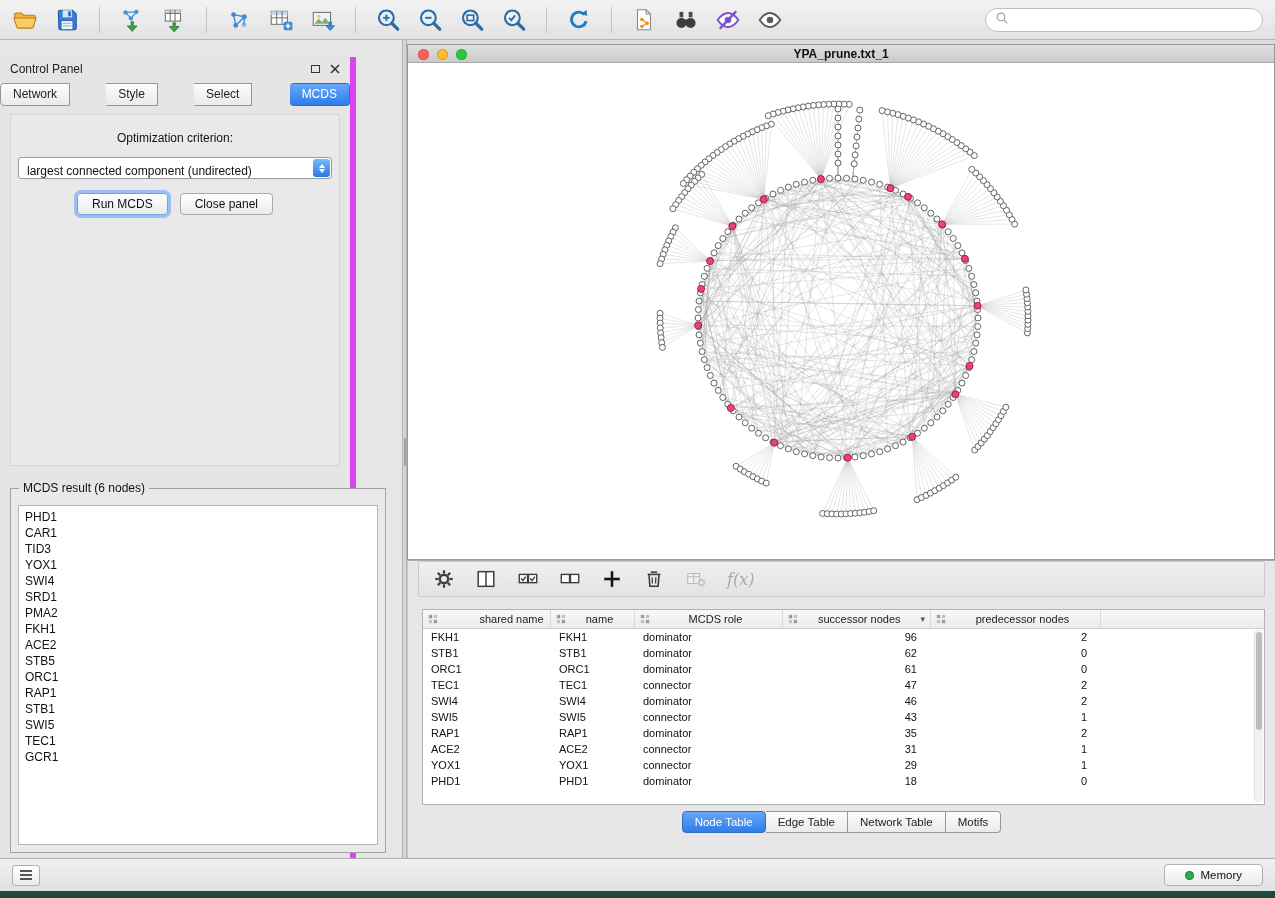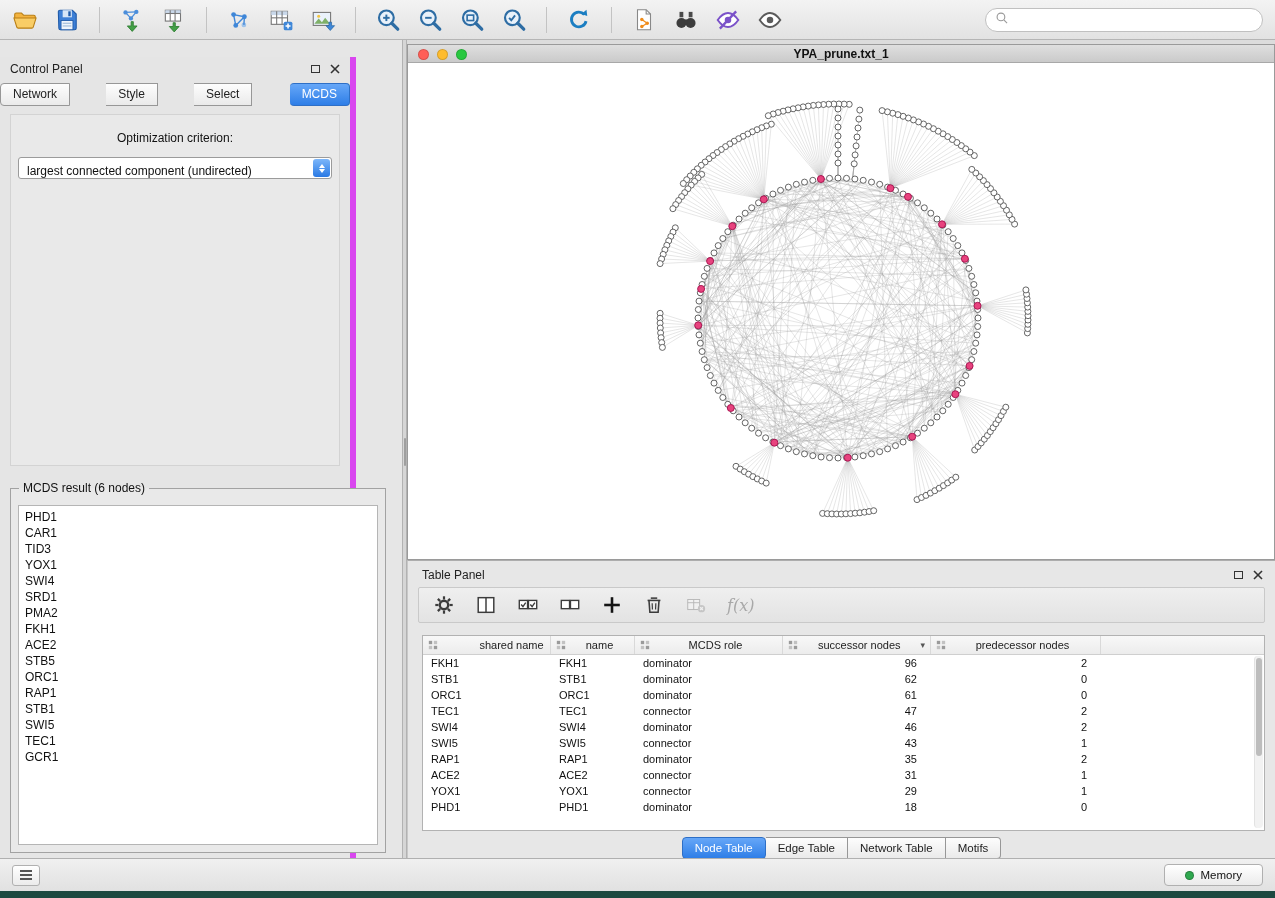--- a/index.html
+++ b/index.html
@@ -267,20 +267,24 @@
         <span class="cp-tab active">MCDS</span>
       </div>
     <div class="cp-body">
       <div class="opt-label">Optimization criterion:</div>
       <div class="dropdown">
         <span>largest connected component (undirected)</span>
         <span class="stepper">
             <i class="up"></i>
             <i class="down"></i>
           </span>
+      </div>
+      <div class="btn-row">
+        <button class="btn focus">Run MCDS</button>
+        <button class="btn">Close panel</button>
       </div>
     </div>
     <fieldset class="mcds-result">
       <legend>MCDS result (6 nodes)</legend>
       <div class="result-list" id="mcds-list">
           <div class="result-item">PHD1</div>
           <div class="result-item">CAR1</div>
           <div class="result-item">TID3</div>
           <div class="result-item">YOX1</div>
           <div class="result-item">SWI4</div>
@@ -1120,32 +1124,20 @@
             <circle cx="293.1" cy="225.9" r="3.5" fill="#e8437e" stroke="#a50f4d" stroke-width="0.9"></circle>
             <circle cx="500.0" cy="133.8" r="3.5" fill="#e8437e" stroke="#a50f4d" stroke-width="0.9"></circle>
             <circle cx="556.9" cy="195.8" r="3.5" fill="#e8437e" stroke="#a50f4d" stroke-width="0.9"></circle>
             <circle cx="561.6" cy="302.9" r="3.5" fill="#e8437e" stroke="#a50f4d" stroke-width="0.9"></circle>
             <circle cx="322.8" cy="345.0" r="3.5" fill="#e8437e" stroke="#a50f4d" stroke-width="0.9"></circle>
           </svg>
       </div>
     </div>
 
     <div class="table-panel">
-      <div class="tp-header">
-        <span>Table Panel</span>
-        <span class="win-btns">
-          <span class="float-btn"></span>
-          <span class="close-x">
-              <svg viewBox="0 0 10 10">
-                <line x1="1" y1="1" x2="9" y2="9" stroke="#333" stroke-width="1.6"></line>
-                <line x1="9" y1="1" x2="1" y2="9" stroke="#333" stroke-width="1.6"></line>
-              </svg>
-            </span>
-        </span>
-      </div>
       <div class="tp-toolbar" id="tp-toolbar">
           <span class="tti">
             <svg viewBox="0 0 24 24">
               <circle cx="12" cy="12" r="4.6" fill="none" stroke="#3c3c3c" stroke-width="2.6"></circle>
               <g stroke="#3c3c3c" stroke-width="2.4">
                 <line x1="12" y1="2.5" x2="12" y2="6"></line>
                 <line x1="12" y1="18" x2="12" y2="21.5"></line>
                 <line x1="2.5" y1="12" x2="6" y2="12"></line>
                 <line x1="18" y1="12" x2="21.5" y2="12"></line>
                 <line x1="5.3" y1="5.3" x2="7.8" y2="7.8"></line>

